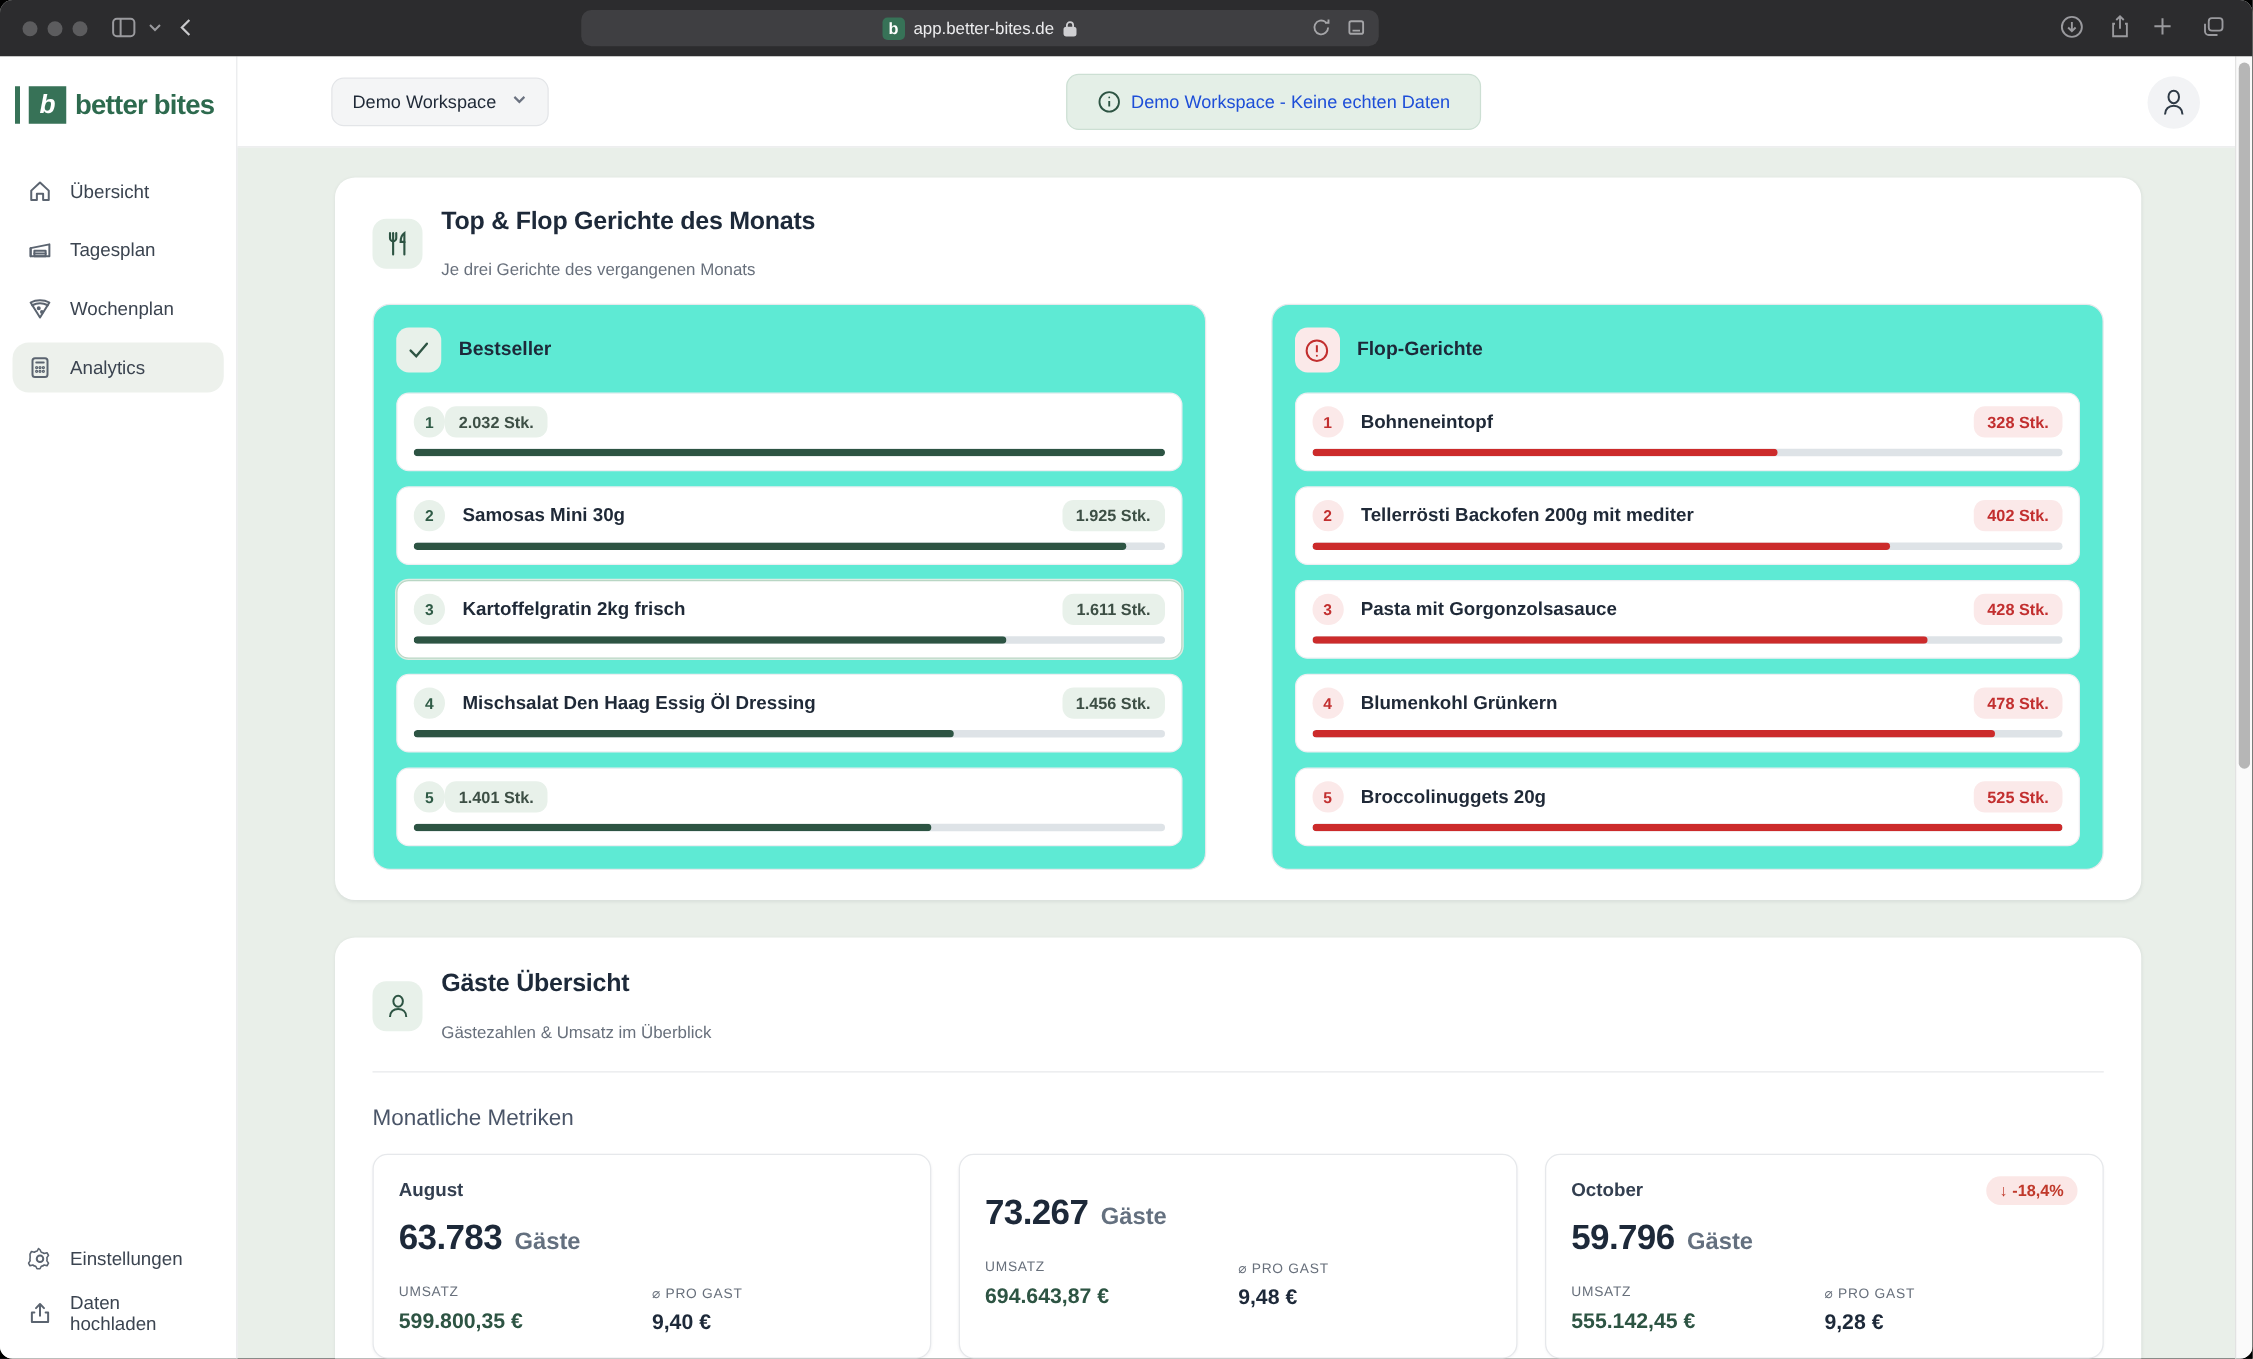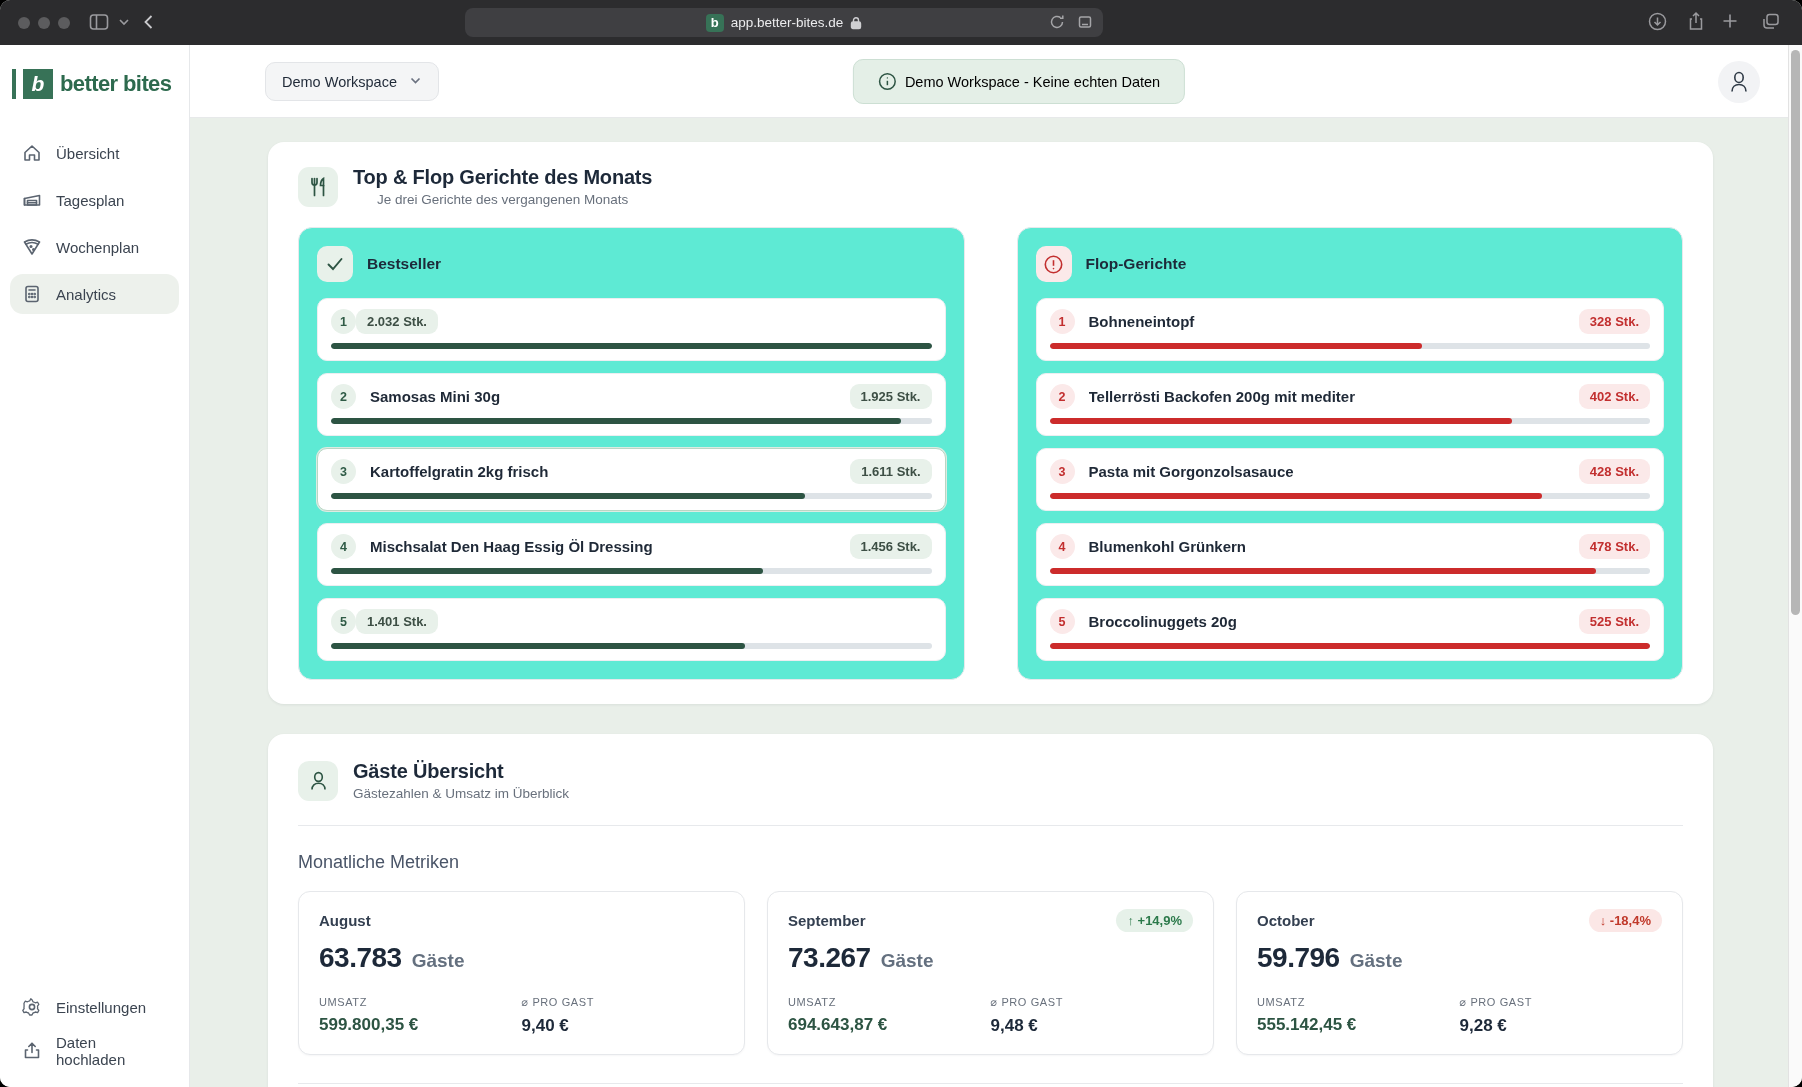--- a/index.html
+++ b/index.html
@@ -27,31 +27,31 @@
   .nav { padding:14px 10px 0 10px; display:flex; flex-direction:column; gap:7px; }
   .nav-item { display:flex; align-items:center; gap:14px; height:40px; padding:0 12px; border-radius:10px; color:#3b4450; font-size:15px; cursor:pointer; }
   .nav-item svg { flex:none; color:#5b6470; }
   .nav-item.active { background:#edf1ec;border-radius:13px; }
   .sidebar-footer { position:absolute; bottom:16px; left:10px; right:10px; display:flex; flex-direction:column; gap:4px; }
 
   .main { flex:1; display:flex; flex-direction:column; min-width:0; }
   .topbar { height:73px; background:#fff; border-bottom:1px solid #e7e9ea; position:relative; flex:none; }
   .ws-btn { position:absolute; left:75px; top:17px; height:39px; background:#f4f5f6; border:1px solid #e3e5e8; border-radius:10px; display:flex; align-items:center; gap:12px; padding:0 16px; font-size:14.5px; color:#1f2937; cursor:pointer; }
   .ws-btn .chev { color:#6b7280; }
-  .banner { position:absolute; left:calc(50% + 30px); transform:translateX(-50%); top:14px; height:45px; background:#e4efe7; border:1px solid #ccdfd3; border-radius:10px; display:flex; align-items:center; gap:8px; padding:0 24px; font-size:14.5px; color:#000000; }
+  .banner { position:absolute; left:calc(50% + 30px); transform:translateX(-50%); top:14px; height:45px; background:#e4efe7; border:1px solid #ccdfd3; border-radius:10px; display:flex; align-items:center; gap:8px; padding:0 24px; font-size:14.5px; color:#1d4ed8; }
   .avatar { position:absolute; right:28px; top:16px; width:42px; height:42px; border-radius:50%; background:#f2f3f5; display:flex; align-items:center; justify-content:center; cursor:pointer; }
 
   .content { flex:1; overflow:hidden; padding:24px 75px 0 78px; }
 
   .card { background:#fff; border-radius:16px; box-shadow:0 1px 3px rgba(16,24,40,.07); }
   .card-head { display:flex; align-items:center; gap:15px; }
   .icon-box { width:40px; height:40px; border-radius:11px; background:#e8f1ea; display:flex; align-items:center; justify-content:center; flex:none; }
   .icon-box.red { background:#fbe9e9; }
   .card-title { font-size:20px; font-weight:bold; color:#1d2939; letter-spacing:-0.2px; }
-  .card-sub { font-size:13.5px; color:#68707c; margin-top:3px;text-align:center; }
+  .card-sub { font-size:13.5px; color:#68707c; margin-top:19px; }
 
   
   .topflop { padding:24px 30px; }
   .cols { display:grid; grid-template-columns:1fr 1fr; gap:52px; margin-top:20px; }
   .subcard { border:1px solid #e7e9ec; border-radius:14px; padding:18px; background:#5eead4; }
   .subcard-head { display:flex; align-items:center; gap:14px; margin-bottom:16px; }
   .subcard-head .icon-box { width:36px; height:36px; border-radius:10px; }
   .subcard-title { font-size:15.5px; font-weight:bold; color:#1d2939; }
   .dish-list { display:flex; flex-direction:column; gap:12px; }
   .dish-item { border:1px solid #eceef1; border-radius:10px; padding:10px 13px 11px 13px; background:#fff; cursor:pointer; }
@@ -454,24 +454,20 @@
         <div class="stat-value green umsatz-value">599.800,35 €</div>
       </div>
       <div>
         <div class="stat-label progast-label">⌀ PRO GAST</div>
         <div class="stat-value progast-value">9,40 €</div>
       </div>
     </div>
   </div>
 
   <div class="month-card">
-    <div class="month-top">
-      <span class="month-name">September</span>
-      <span class="month-badge up">↑ +14,9%</span>
-    </div>
     <div class="guest-row">
       <span class="guest-num">73.267</span>
       <span class="guest-label">Gäste</span>
     </div>
     <div class="stats">
       <div>
         <div class="stat-label umsatz-label">UMSATZ</div>
         <div class="stat-value green umsatz-value">694.643,87 €</div>
       </div>
       <div>

